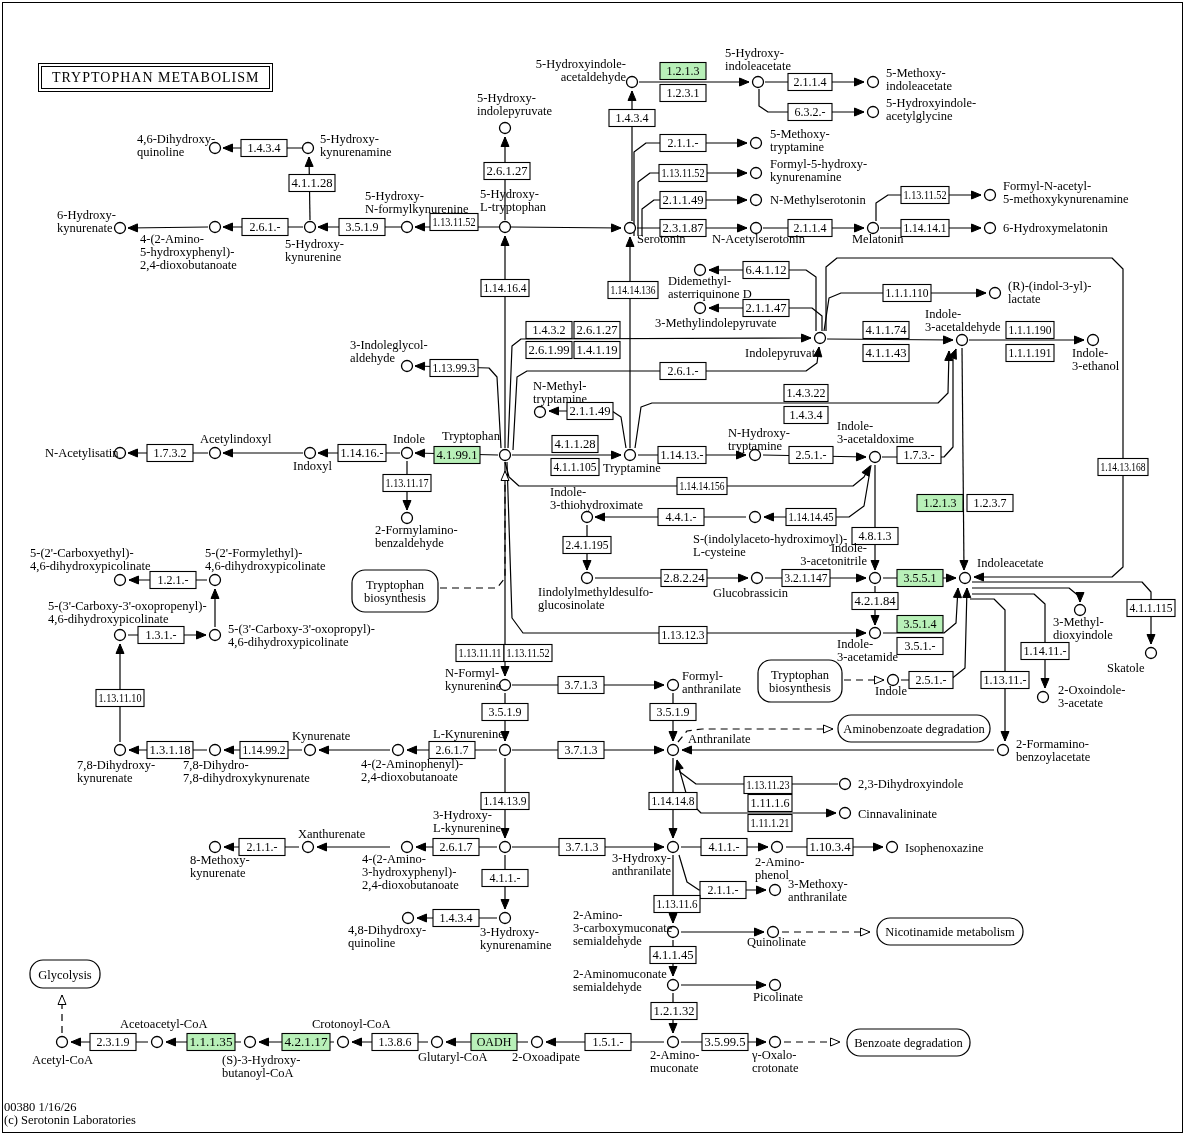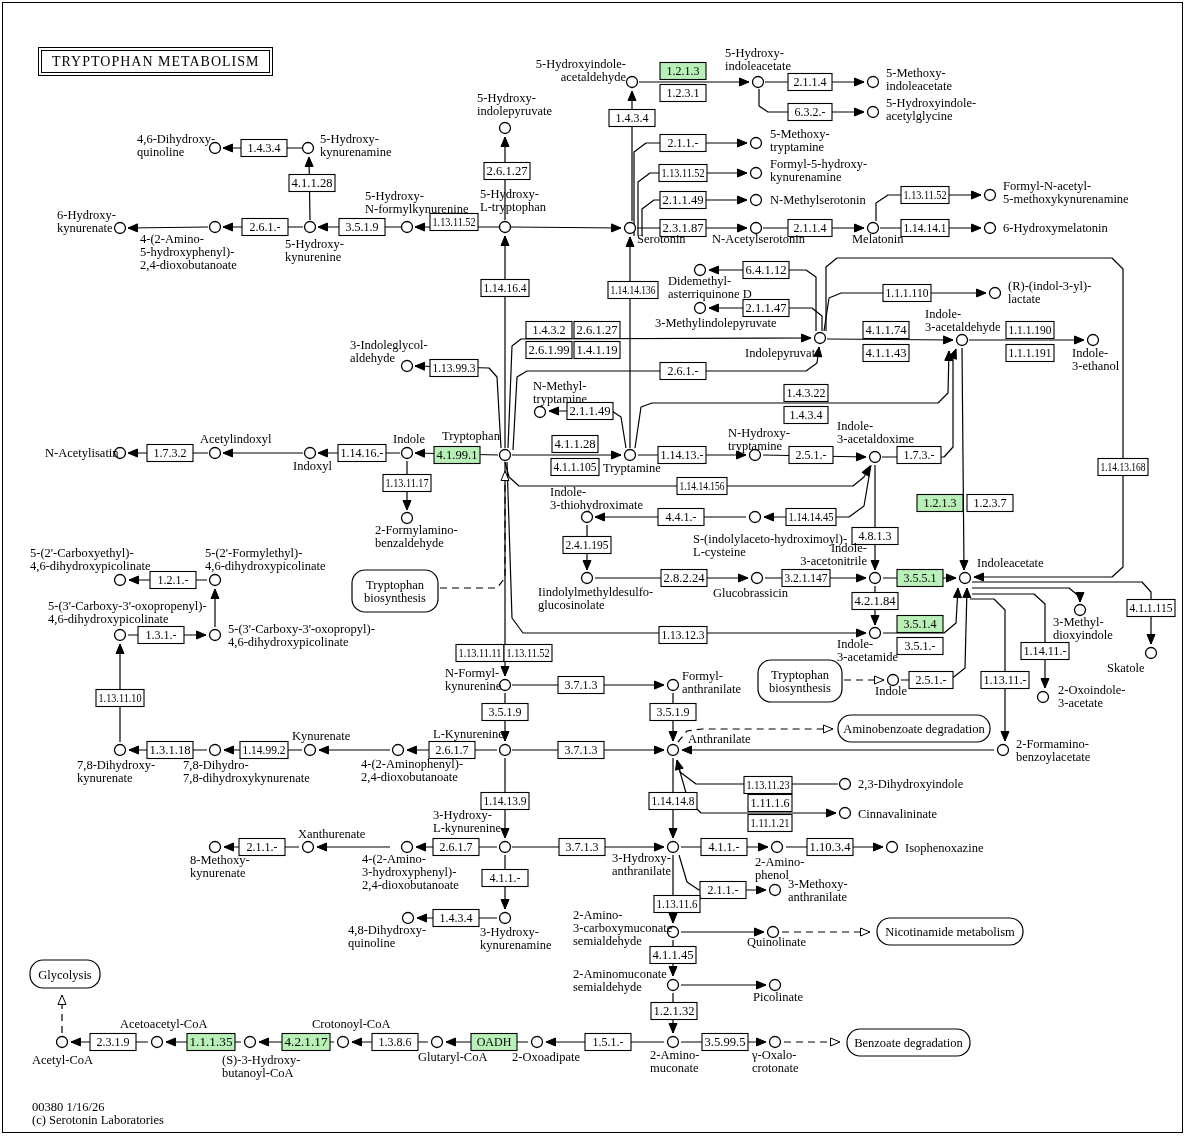--- a/index.html
+++ b/index.html
@@ -1,22 +1,22 @@
 <!DOCTYPE html>
 <html><head>
 <meta charset="utf-8">
 <style>
   html,body{margin:0;padding:0;background:#888;}
   #stage{position:relative;width:1185px;height:1137px;background:#fff;overflow:hidden;
          font-family:"Liberation Serif","DejaVu Serif",serif;}
   #border{position:absolute;left:2px;top:2px;width:1179px;height:1129px;border:1.5px solid #000;pointer-events:none;}
   #diagram{position:absolute;left:0;top:0;}
-  #title-box{position:absolute;left:38px;top:47px;border:1.5px solid #000;padding:2px;background:#fff;}
+  #title-box{position:absolute;left:38px;top:63px;border:1.5px solid #000;padding:2px;background:#fff;}
   #title-box .inner{border:1px solid #000;padding:3px 10px 2px 10px;font-size:14px;letter-spacing:1px;white-space:nowrap;}
-  #footer{position:absolute;left:32px;top:1101px;font-size:12.5px;line-height:13px;color:#000;}
+  #footer{position:absolute;left:4px;top:1101px;font-size:12.5px;line-height:13px;color:#000;}
   svg text{font-family:"Liberation Serif","DejaVu Serif",serif;}
 </style>
 </head>
 <body>
 
 <div id="stage">
   <svg id="diagram" width="1185" height="1137" viewBox="0 0 1185 1137">
       <polyline points="302,148 223,148" fill="none" stroke="#000000" stroke-width="1.2" stroke-linejoin="round"></polyline>
       <polygon points="223,148 232.5,144 232.5,152" fill="#000000" stroke="#000000" stroke-width="1"></polygon>
       <polyline points="310,220 309,157" fill="none" stroke="#000000" stroke-width="1.2" stroke-linejoin="round"></polyline>

